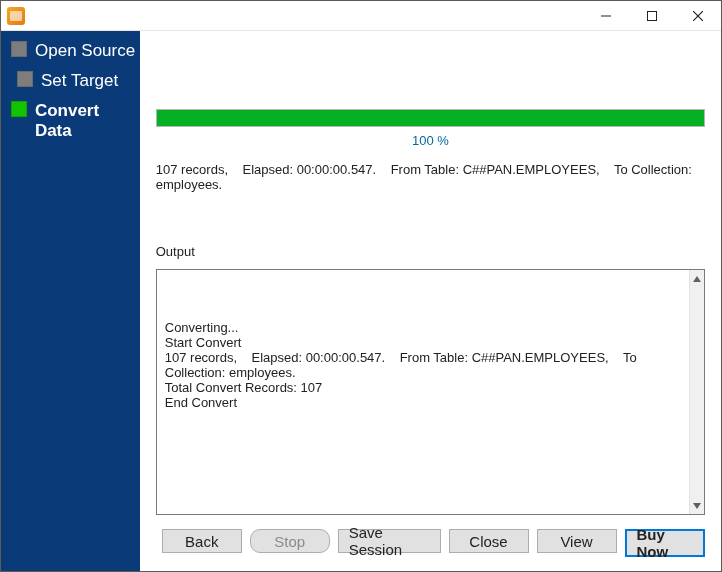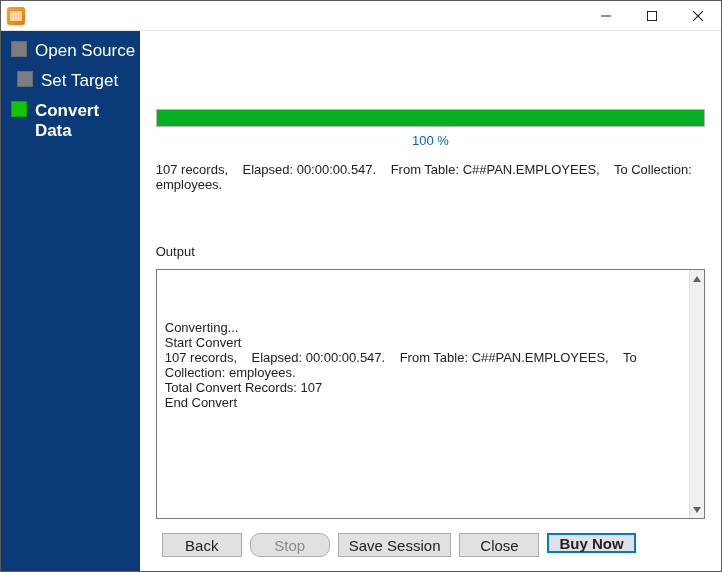--- a/index.html
+++ b/index.html
@@ -118,21 +118,21 @@
   .btn {
     min-width: 80px; height: 24px;
     border: 1px solid #adadad;
     background: #e1e1e1;
     font-size: 15px; color: #222;
     display: flex; align-items: center; justify-content: center;
     padding: 0 10px;
     cursor: default;
   }
   .btn.disabled { color: #8a8a8a; border-radius: 10px; }
-  .btn.highlight { border: 2px solid #0078d7; background: #e1e1e1; font-weight: bold; height: 20px; }
+  .btn.highlight { border: 2px solid #0078d7; background: #e1e1e1; font-weight: bold; height: 28px; }
 </style>
 </head>
 <body>
 
 <div class="window">
 
   <div class="titlebar">
     <div class="titlebar-left">
       <div class="app-icon"></div>
     </div>
@@ -206,18 +206,19 @@
           </div>
         </div>
 
       </div>
 
       <div class="button-row">
         <div class="btn">Back</div>
         <div class="btn disabled">Stop</div>
         <div class="btn">Save Session</div>
         <div class="btn">Close</div>
+        <div class="btn">View</div>
         <div class="btn highlight">Buy Now</div>
       </div>
     </div>
 
   </div>
 </div>
 
 </body></html>

